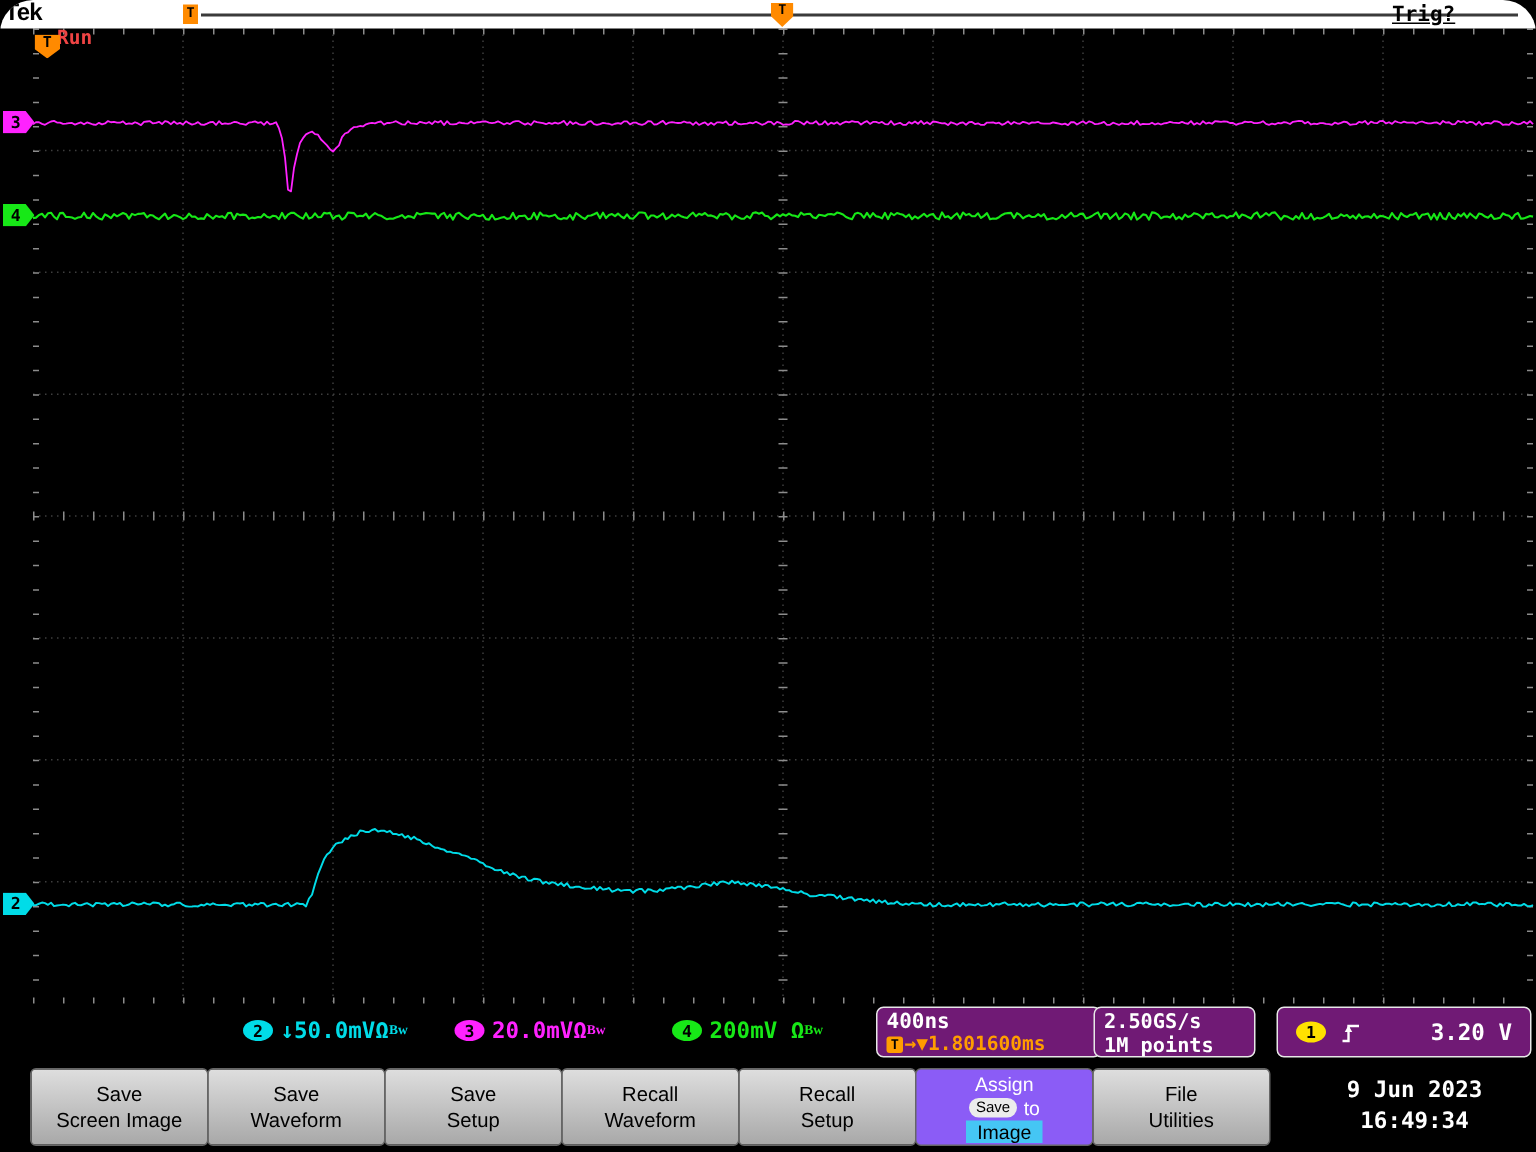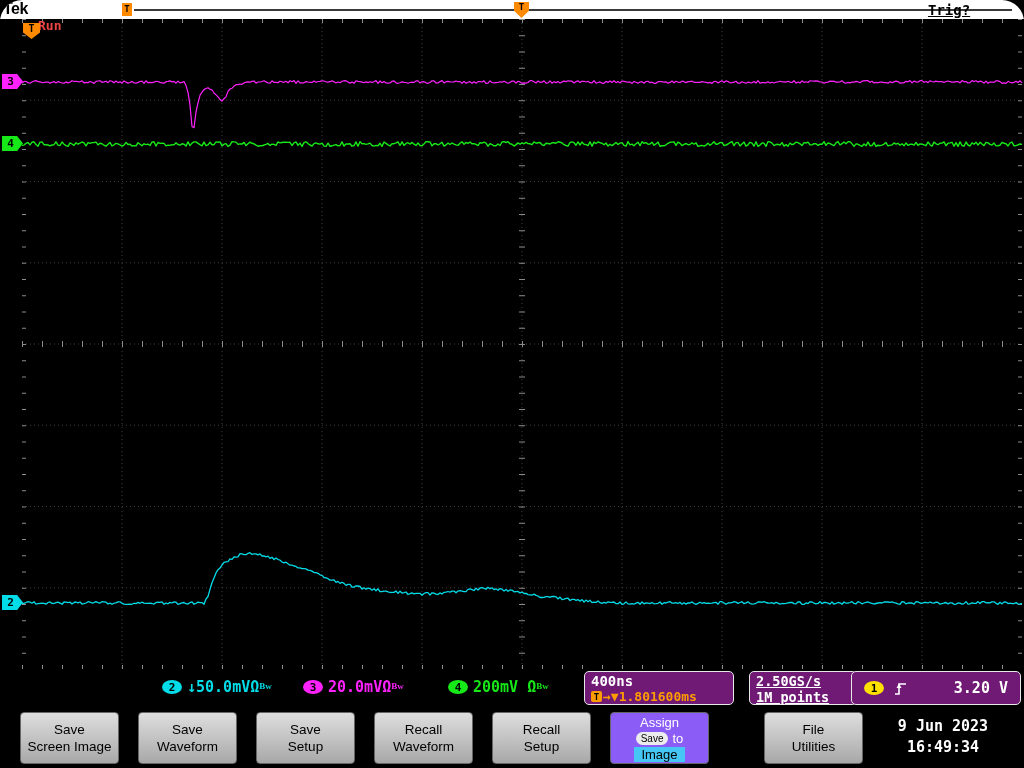--- a/index.html
+++ b/index.html
@@ -36,26 +36,26 @@
   .rtext{font:700 15px "DejaVu Sans Mono",monospace;white-space:pre;}
   .bw{font-size:9px;position:relative;top:-3px;font-family:Liberation Serif, serif;}
   .mbox{position:absolute;top:671px;height:34px;border:1px solid #e8e8e8;border-radius:5px;
         background:#701a75;box-sizing:border-box;padding:1px 6px;}
   .hbox{left:584px;width:150px;}
   .hline1{color:#fff;font:700 14px "DejaVu Sans Mono",monospace;}
   .hline2{color:#ff9d00;font:700 13px "DejaVu Sans Mono",monospace;display:flex;align-items:center;white-space:pre;}
   .tbadge{display:inline-flex;width:11px;height:11px;background:#ff9d00;color:#000;
           font:700 9px "DejaVu Sans Mono",monospace;align-items:center;justify-content:center;
           border-radius:2px;margin-right:1px;}
-  .srbox{left:749px;width:108px;color:#fff;font:700 13.5px "DejaVu Sans Mono",monospace;line-height:16px;text-decoration:underline;}
+  .srbox{left:729px;width:108px;color:#fff;font:700 13.5px "DejaVu Sans Mono",monospace;line-height:16px;}
   .trigbox{left:851px;width:170px;display:flex;align-items:center;gap:10px;padding:0 12px;}
   .badge.trig{background:#ffe100;}
   .triglevel{color:#fff;font:700 15px "DejaVu Sans Mono",monospace;margin-left:auto;}
   
-  .softbtn{position:absolute;top:712px;width:99px;height:52px;
+  .softbtn{position:absolute;top:712px;width:119px;height:52px;
            background:linear-gradient(#dedede,#a8a8a8);border:1px solid #666;border-radius:4px;
            color:#000;font:500 13.5px "Liberation Sans",sans-serif;box-sizing:border-box;
            display:flex;flex-direction:column;align-items:center;justify-content:center;line-height:17px;cursor:pointer;}
   .assign{background:#8b5cf6;color:#fff;line-height:15px;font-size:13px;gap:1px;}
   .assign .row2{display:flex;align-items:center;gap:4px;}
   .savebadge{background:#ececec;color:#000;border-radius:7px;font-size:10px;padding:0 5px;height:13px;line-height:13px;}
   .imagehl{background:#45c6f4;color:#000;padding:0 7px;text-align:center;}
   .datetime{position:absolute;left:868px;top:716px;width:150px;color:#fff;
             font:700 15px "DejaVu Sans Mono",monospace;text-align:center;line-height:21px;}
 </style>
@@ -159,21 +159,21 @@
     <div>Setup</div>
   </div>
   <div class="softbtn assign" style="left:610px">
     <div>Assign</div>
     <div class="row2">
       <span class="savebadge">Save</span>
       <span>to</span>
     </div>
     <div class="imagehl">Image</div>
   </div>
-  <div class="softbtn" style="left:764px">
+  <div class="softbtn" style="left:728px">
     <div>File</div>
     <div>Utilities</div>
   </div>
 
   <div class="datetime">
     <div>9 Jun 2023</div>
     <div>16:49:34</div>
   </div>
 
 </div>

